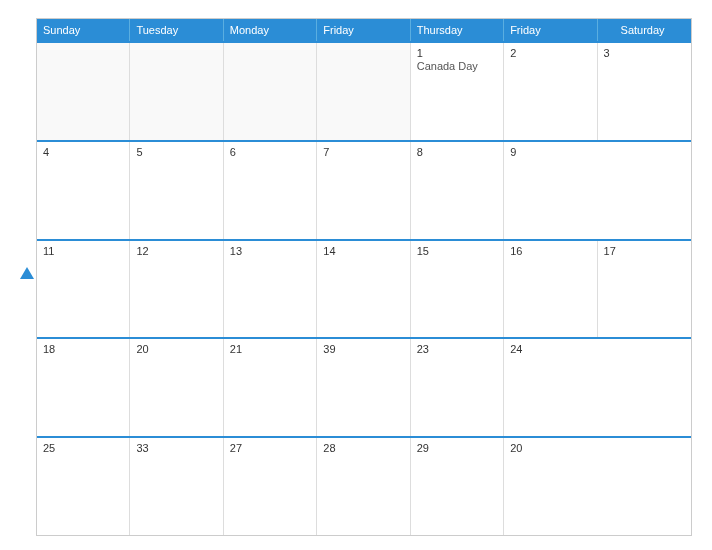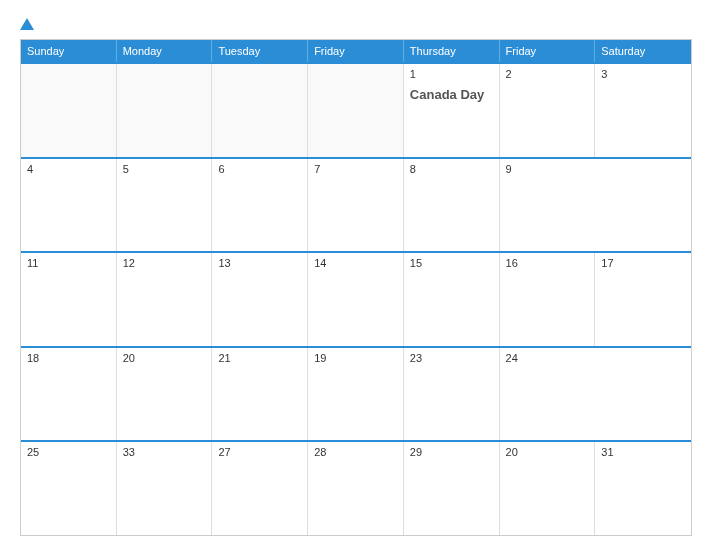--- a/index.html
+++ b/index.html
@@ -8,21 +8,21 @@
       height: 550px;
       background: #fff;
       font-family: Arial, sans-serif;
       overflow: hidden;
     }
     .page {
       width: 712px;
       height: 550px;
       padding: 18px 20px 14px 20px;
       display: flex;
-      flex-direction: column;
+      flex-direction: row;
     }
     .header {
       display: flex;
       align-items: center;
       justify-content: space-between;
       margin-bottom: 8px;
     }
     .logo {
       display: flex;
       flex-direction: column;
@@ -74,20 +74,21 @@
     }
     .cal-header-cell {
       color: #fff;
       font-size: 11px;
       padding: 5px 6px;
       text-align: left;
       border-right: 1px solid #5aaee0;
     }
     .cal-header-cell:last-child {
       border-right: none;
+      margin-left: 17px;
     }
     .cal-week {
       display: grid;
       grid-template-columns: repeat(7, 1fr);
       flex: 1;
       border-top: 2px solid #2b8dd6;
     }
     .cal-week:first-of-type {
       border-top: none;
     }
@@ -106,25 +107,24 @@
     }
     .cal-cell.empty {
       background: #f9f9f9;
     }
     .day-num {
       font-size: 11px;
       color: #333;
       display: block;
     }
     .holiday-label {
-      font-size: 13px;
+      font-size: 11px;
       color: #555;
       display: block;
-      margin-top: 7px;
-      font-weight: bold;
+      margin-top: 1px;
     }
   </style>
 </head>
 <body>
 
 <div class="page">
   <div class="header">
     <div class="logo">
       <span class="logo-general"></span>
       <span class="logo-blue">
@@ -132,22 +132,22 @@
         <span></span>
       </span>
     </div>
     <div class="title"></div>
     <div class="country"></div>
   </div>
 
   <div class="calendar">
     <div class="cal-header-row">
     <div class="cal-header-cell">Sunday</div>
+        <div class="cal-header-cell">Tuesday</div>
         <div class="cal-header-cell">Monday</div>
-        <div class="cal-header-cell">Tuesday</div>
         <div class="cal-header-cell">Friday</div>
         <div class="cal-header-cell">Thursday</div>
         <div class="cal-header-cell">Friday</div>
         <div class="cal-header-cell">Saturday</div>
       </div>
 
   <div class="cal-week">
         <div class="cal-cell empty"></div>
         <div class="cal-cell empty"></div>
         <div class="cal-cell empty"></div>
@@ -210,21 +210,21 @@
         <div class="cal-cell">
           <span class="day-num">18</span>
         </div>
         <div class="cal-cell">
           <span class="day-num">20</span>
         </div>
         <div class="cal-cell">
           <span class="day-num">21</span>
         </div>
         <div class="cal-cell">
-          <span class="day-num">19</span>
+          <span class="day-num">39</span>
         </div>
         <div class="cal-cell">
           <span class="day-num">23</span>
         </div>
         <div class="cal-cell">
           <span class="day-num">24</span>
         </div>
       </div>
       <div class="cal-week">
         <div class="cal-cell">
@@ -237,19 +237,16 @@
           <span class="day-num">27</span>
         </div>
         <div class="cal-cell">
           <span class="day-num">28</span>
         </div>
         <div class="cal-cell">
           <span class="day-num">29</span>
         </div>
         <div class="cal-cell">
           <span class="day-num">20</span>
-        </div>
-        <div class="cal-cell">
-          <span class="day-num">31</span>
         </div>
       </div>
     </div>
 </div>
 
 </body></html>

